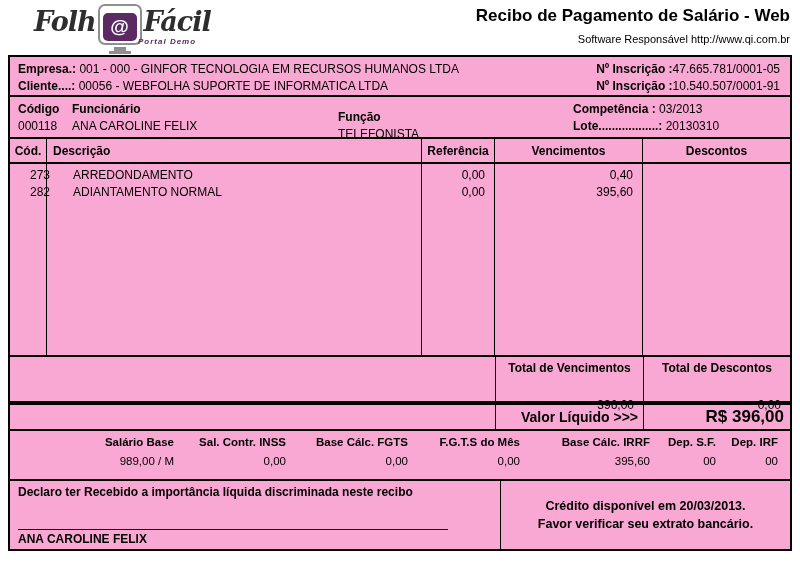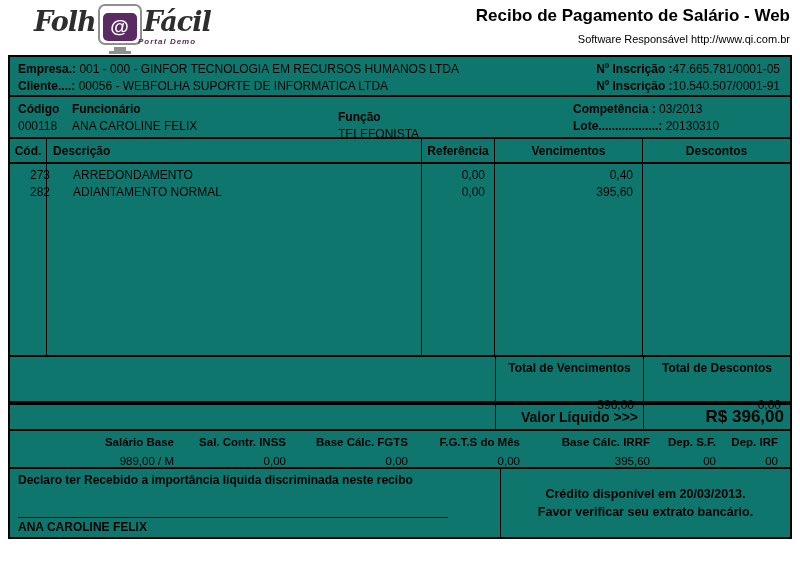--- a/index.html
+++ b/index.html
@@ -26,21 +26,21 @@
     text-align:center; }
   .logo-sub { position:absolute; left:104px; top:35px;
     font-family:"Liberation Sans",sans-serif; font-size:8px; font-style:italic;
     font-weight:bold; color:#5b2a63; letter-spacing:1px; }
   .title-block { position:absolute; right:10px; top:6px; text-align:right; }
   .page-title { font-size:17px; font-weight:bold; }
   .software-credit { font-size:11px; margin-top:7px; }
 
   
   .doc { position:absolute; left:8px; top:55px; width:784px;
-    border:2px solid #000; background:#0f766e; }
+    border:2px solid #000; background:#f9a8d4; }
   .section { border-bottom:2px solid #000; }
   .section:last-child { border-bottom:none; }
 
   
   .company { height:40px; padding:4px 8px 0 8px; display:flex;
     justify-content:space-between; font-size:12px; line-height:17px; }
   .lbl { font-weight:bold; }
   .company .right { text-align:left; padding-right:2px; }
 
   
@@ -76,21 +76,21 @@
   .tot-label { font-weight:bold; text-align:center; line-height:17px; }
   .tot-value { text-align:right; padding-right:9px; line-height:20px;margin-top:18px; }
   .liquido { height:28px; border-top:2px solid #000; align-items:center; }
   .liquido > div { border-left:1px solid #000; height:100%;
     display:flex; align-items:center; justify-content:flex-end; }
   .liquido > div:first-child { border-left:none; }
   .liquido-label { font-weight:bold; font-size:14px; padding-right:5px; }
   .liquido-value { font-weight:bold; font-size:17px; padding-right:6px; }
 
   
-  .bases { height:38px; font-size:11.5px; }
+  .bases { height:50px; font-size:11.5px; }
   .bases .brow { display:grid;
     grid-template-columns:176px 112px 122px 112px 130px 66px 1fr; }
   .bases .brow > div { text-align:right; padding-right:12px; line-height:19px; }
   .bases .bhead > div { font-weight:bold; padding-top:2px; }
 
   
   .decl { display:grid; grid-template-columns:1fr 290px; height:68px; }
   .decl-left { padding:4px 8px 3px 8px; display:flex; flex-direction:column;
     justify-content:space-between; }
   .decl-text { font-weight:bold; font-size:12px; }

